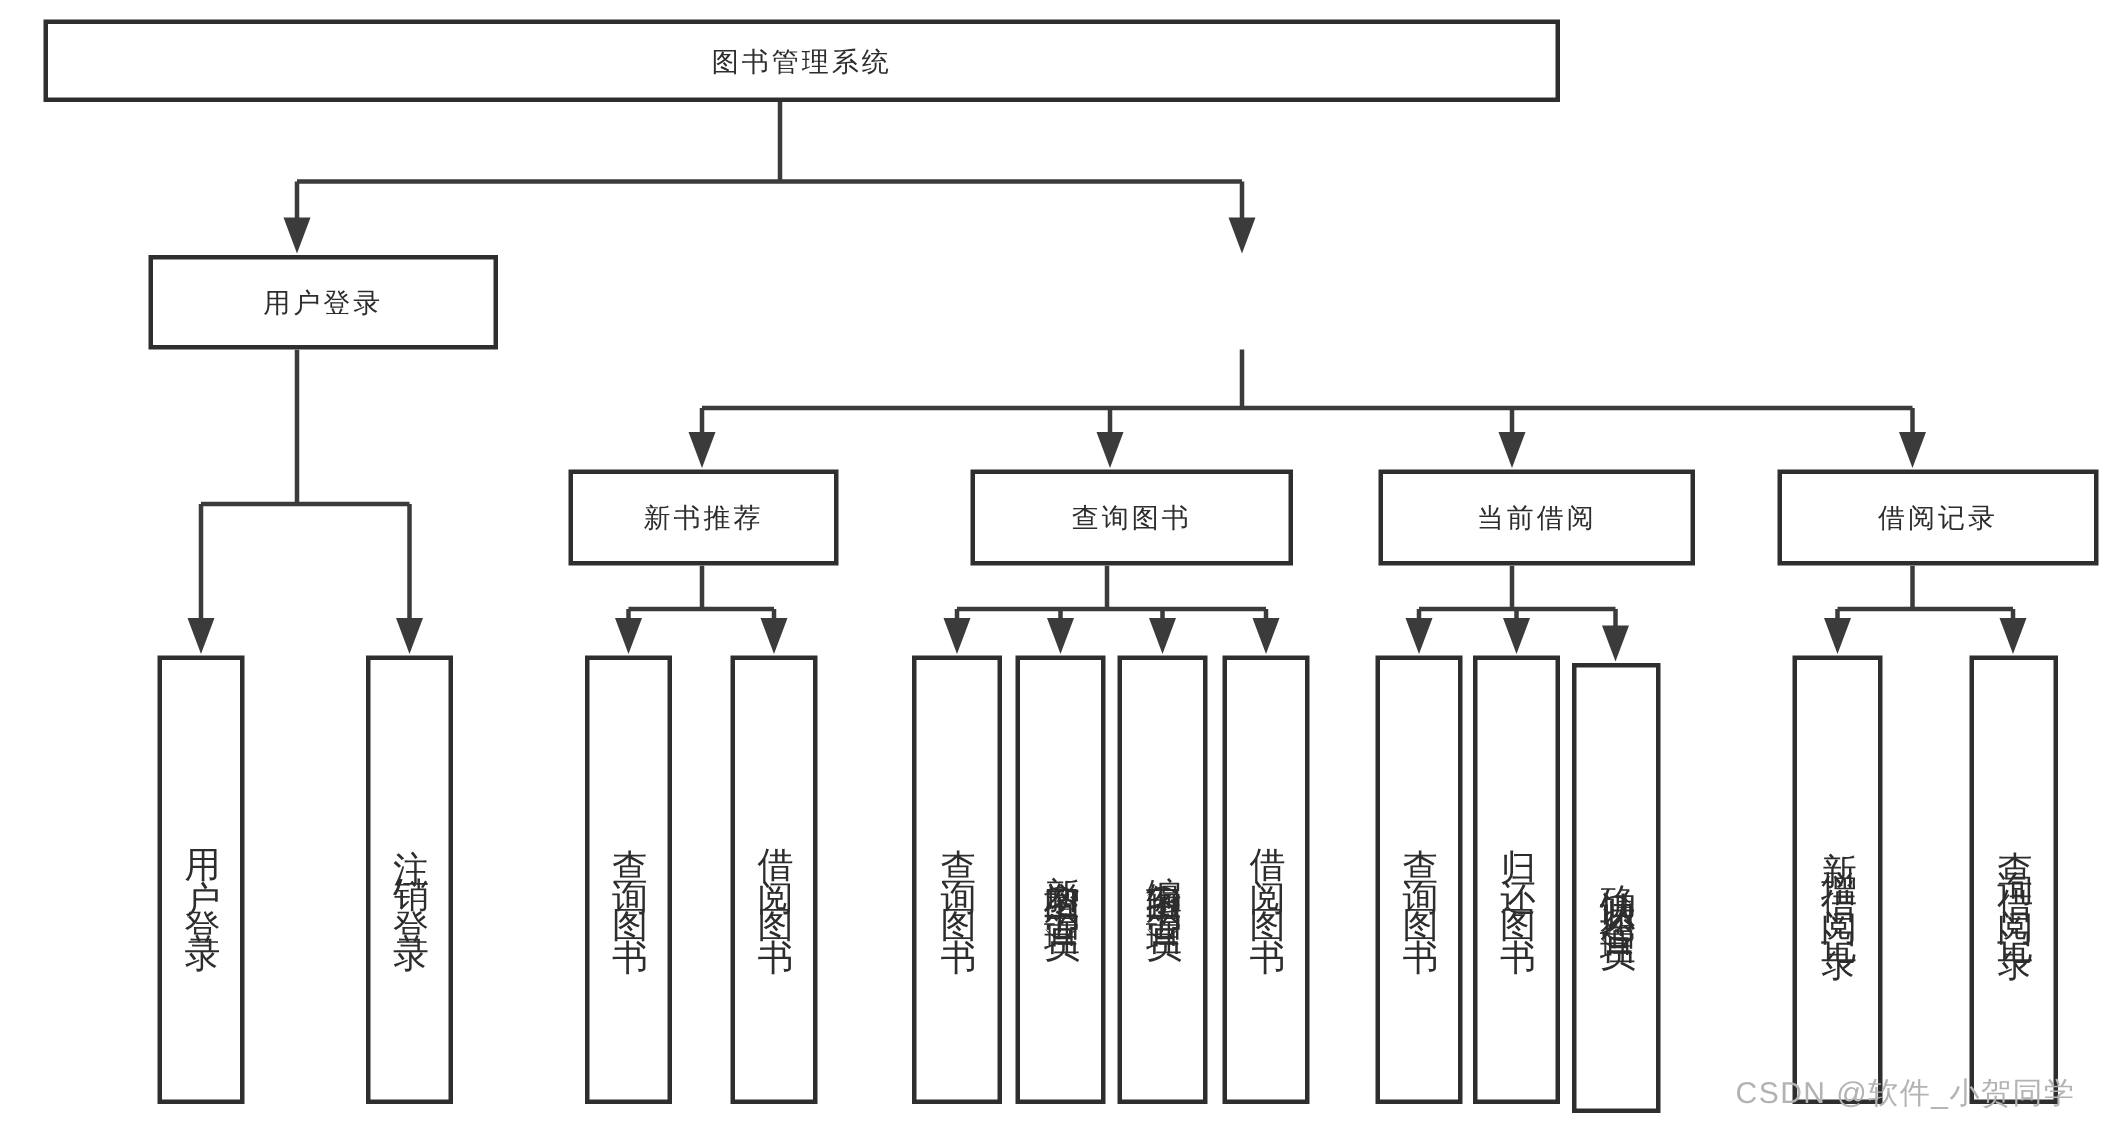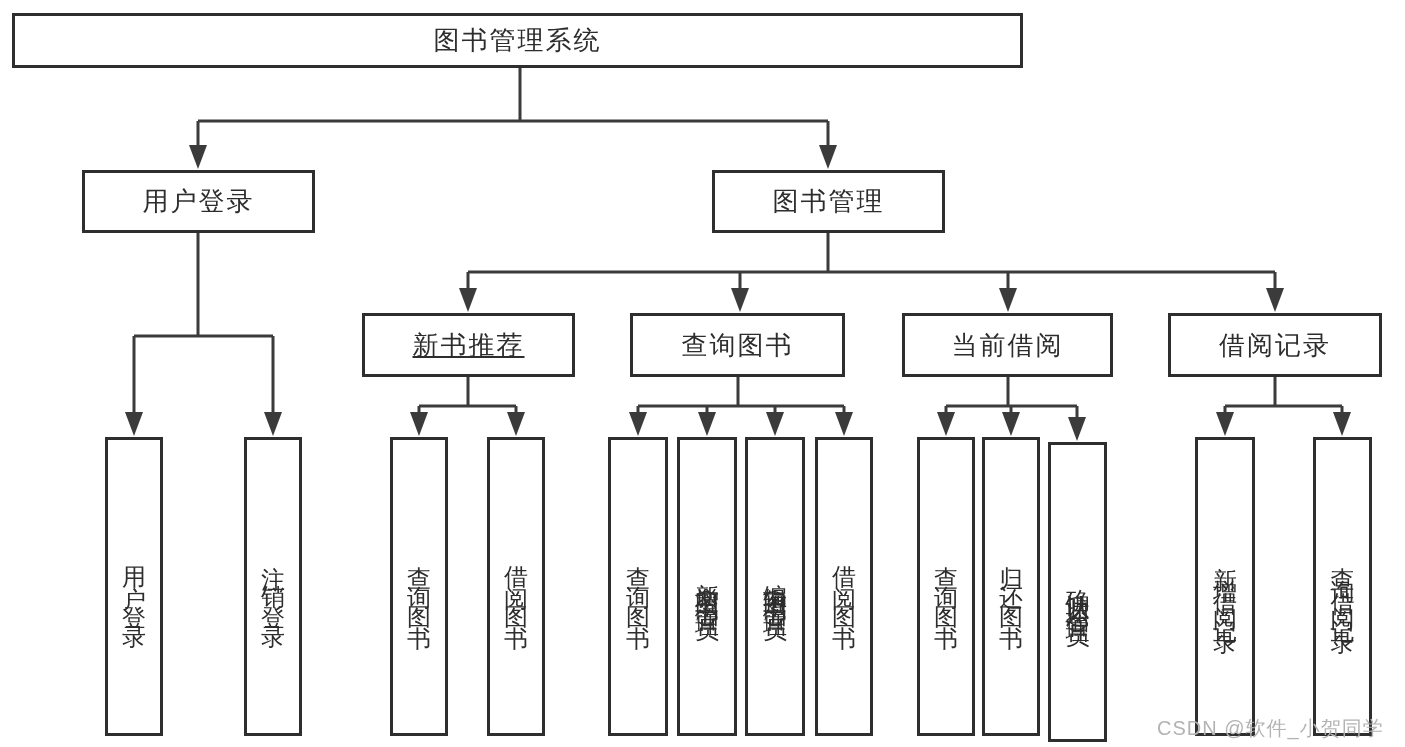--- a/index.html
+++ b/index.html
@@ -13,21 +13,21 @@
   #wires{position:absolute;left:0;top:0;width:1405px;height:747px;}
   #wires path{stroke:var(--line,#3b3b3b);stroke-width:3;fill:none;}
   #wires polygon{fill:var(--line,#3b3b3b);stroke:none;}
   .node{
     position:absolute;box-sizing:border-box;
     background:var(--boxfill,#ffffff);
     border:3px solid var(--border,#2e2e2e);
     display:flex;align-items:center;justify-content:center;
     color:var(--text,#2d2d2d);
   }
-  .h-node{font-size:26px;letter-spacing:2px;}
+  .h-node{font-size:18px;letter-spacing:2px;margin-left:17px;}
   .v-node{font-size:24px;}
   .v-node .vlabel{
     writing-mode:vertical-rl;
     line-height:1;
     white-space:nowrap;
   }
   #watermark{
     position:absolute;left:1157px;top:715px;
     font-size:20px;letter-spacing:1px;
     color:var(--wm,#b3b3b3);
@@ -68,25 +68,22 @@
     <polygon points="1333,412 1351,412 1342,436"></polygon>
   </svg>
 
   <div class="node h-node" style="left:12px;top:13px;width:1011px;height:55px;">
     <span>图书管理系统</span>
   </div>
 
   <div class="node h-node" style="left:82px;top:170px;width:233px;height:63px;">
     <span>用户登录</span>
   </div>
-  <div class="node h-node" style="left:712px;top:170px;width:233px;height:63px;">
-    <span>图书管理</span>
-  </div>
 
-  <div class="node h-node" style="left:362px;top:313px;width:213px;height:64px;text-decoration:underline;">
+  <div class="node h-node" style="left:362px;top:313px;width:180px;height:64px;">
     <span>新书推荐</span>
   </div>
   <div class="node h-node" style="left:630px;top:313px;width:215px;height:64px;">
     <span>查询图书</span>
   </div>
   <div class="node h-node" style="left:902px;top:313px;width:211px;height:64px;">
     <span>当前借阅</span>
   </div>
   <div class="node h-node" style="left:1168px;top:313px;width:214px;height:64px;">
     <span>借阅记录</span>

